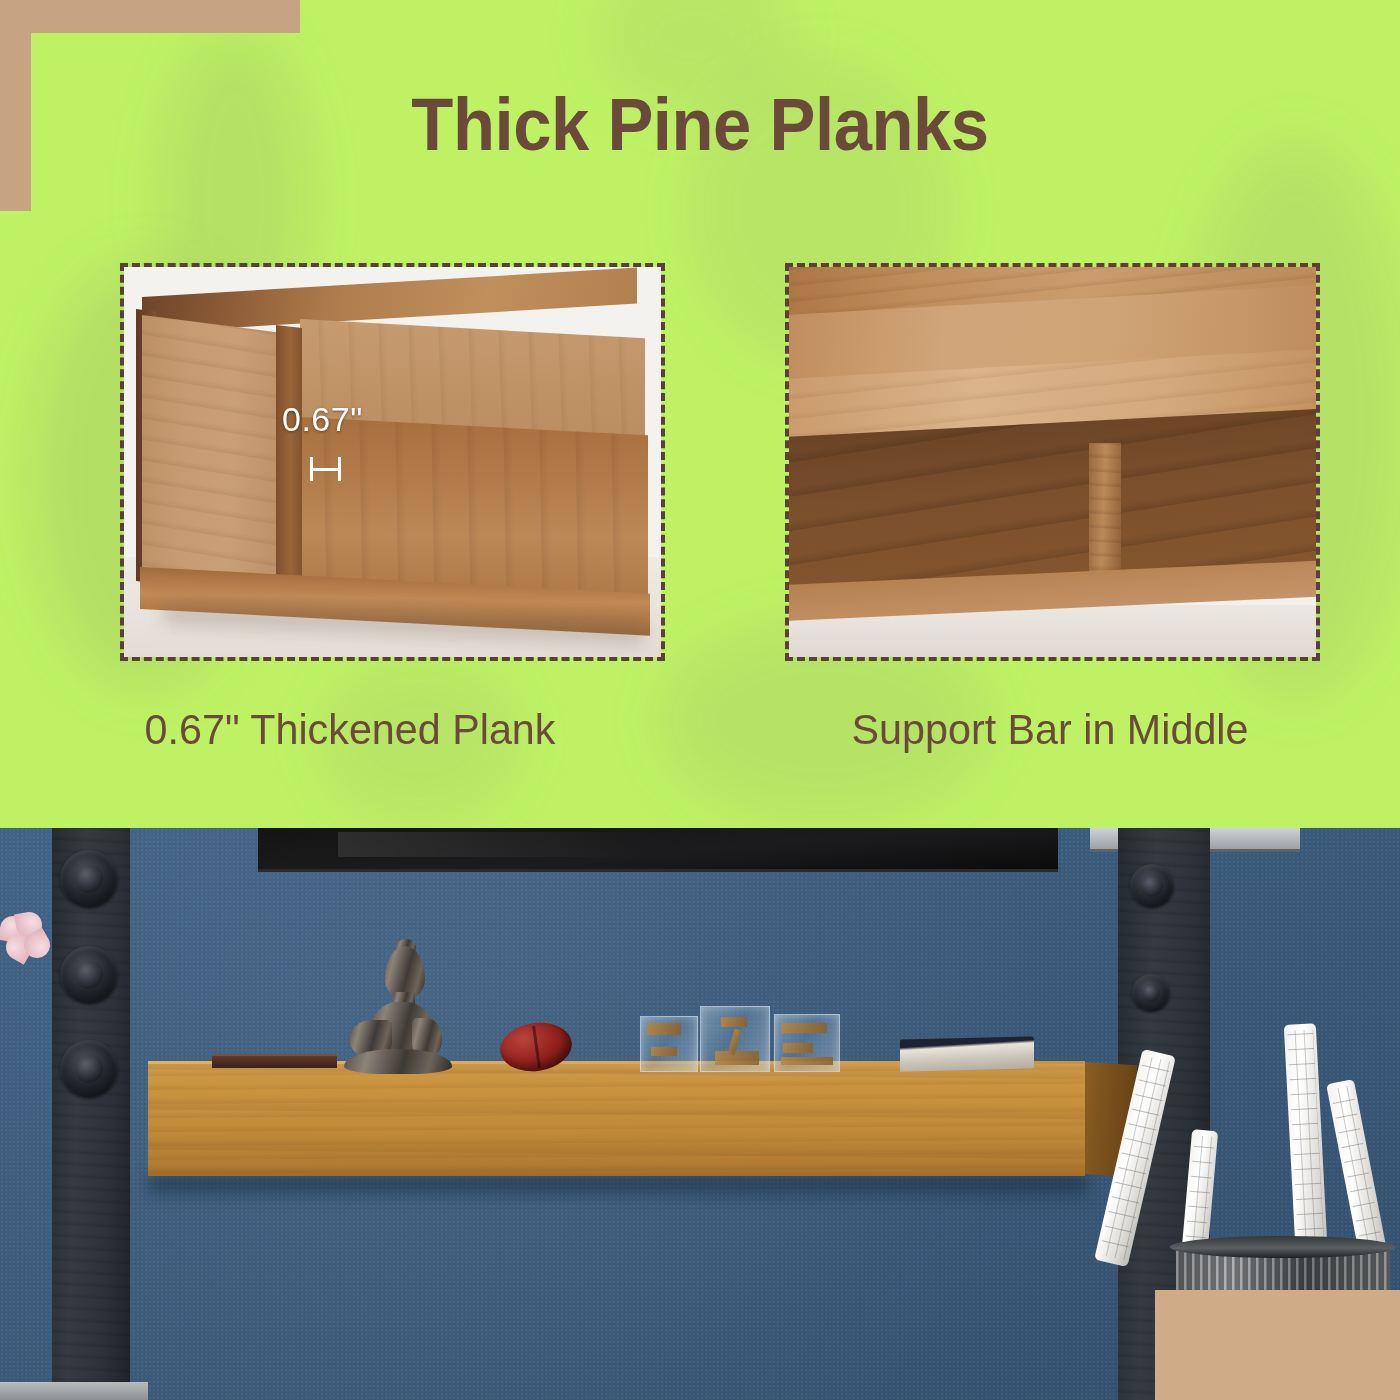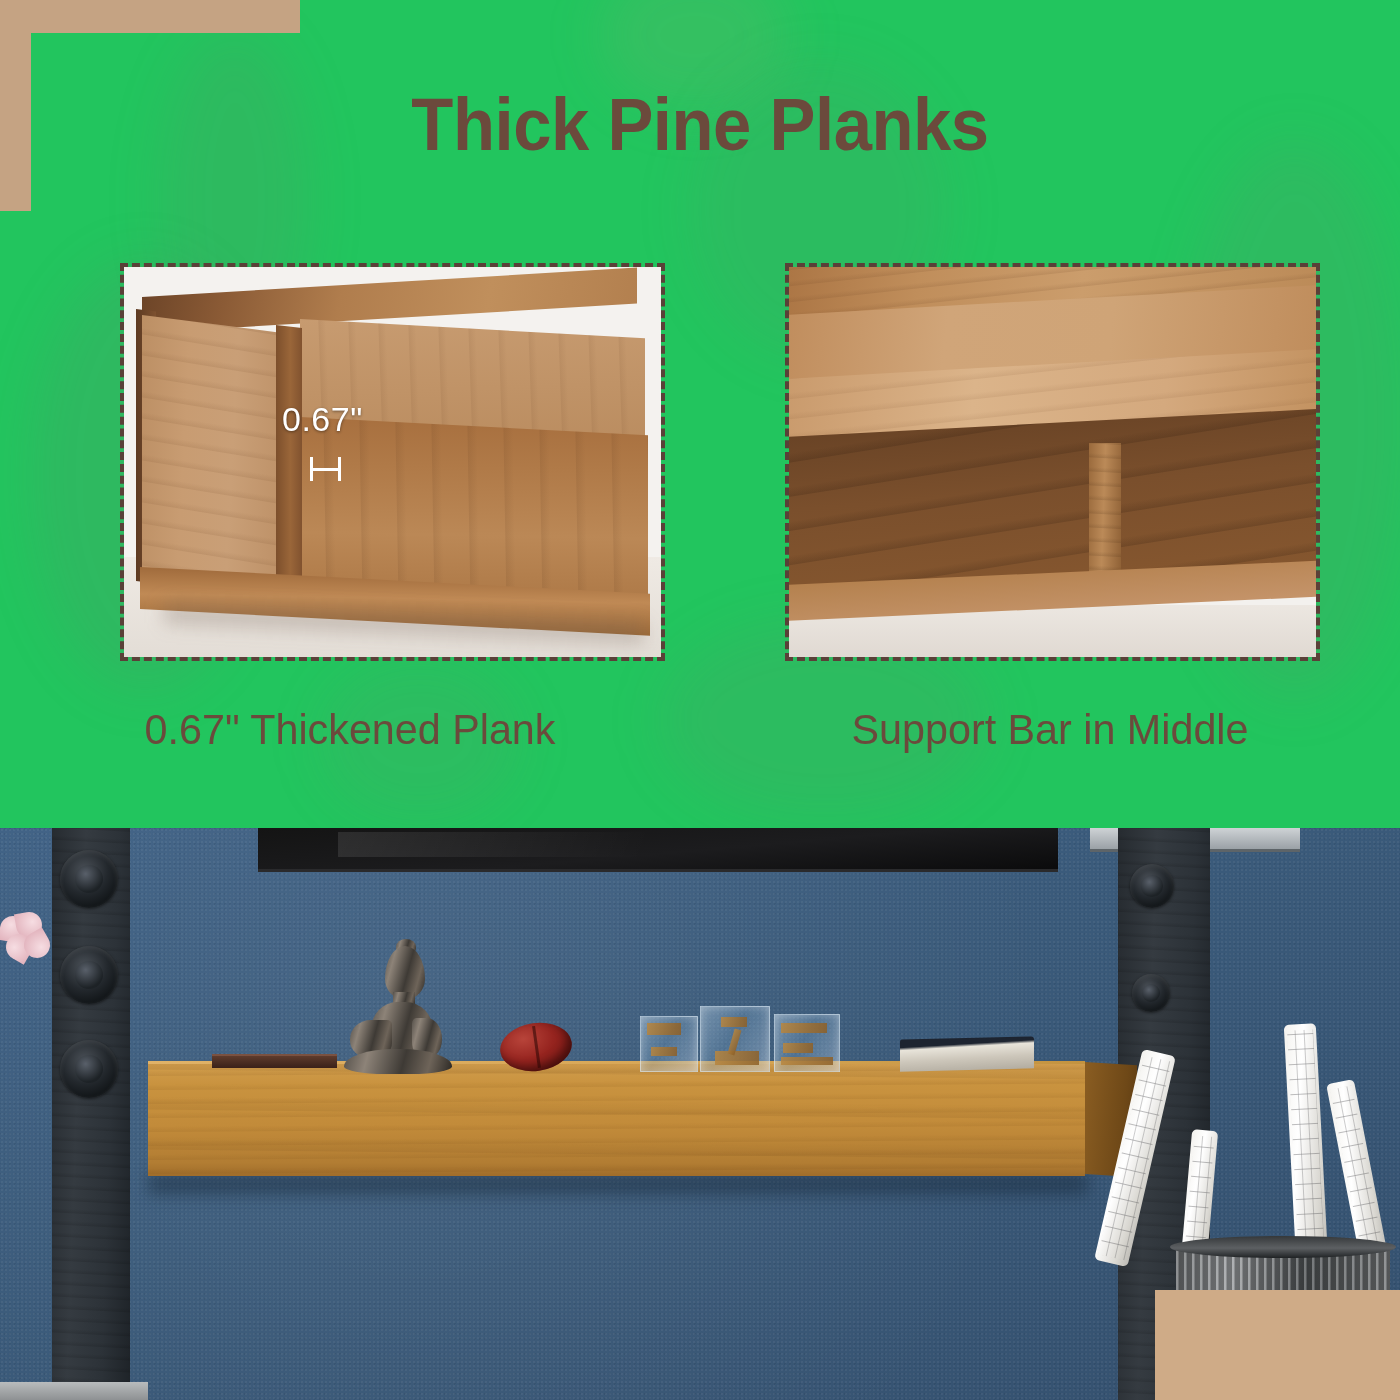--- a/index.html
+++ b/index.html
@@ -7,21 +7,21 @@
   body {
     font-family:"Liberation Sans", sans-serif;
     background:#ffffff;
     overflow:hidden;
     position:relative;
   }
 
   
   #feature-panel{
     position:absolute; left:0; top:0; width:1400px; height:828px;
-    background:#22c55e;
+    background:#bef264;
     overflow:hidden;
   }
   
   .shadow-blob{
     position:absolute; border-radius:50%;
     filter:blur(26px); pointer-events:none;
   }
 
   #corner-bracket-h{
     position:absolute; left:0; top:0; width:300px; height:33px;

